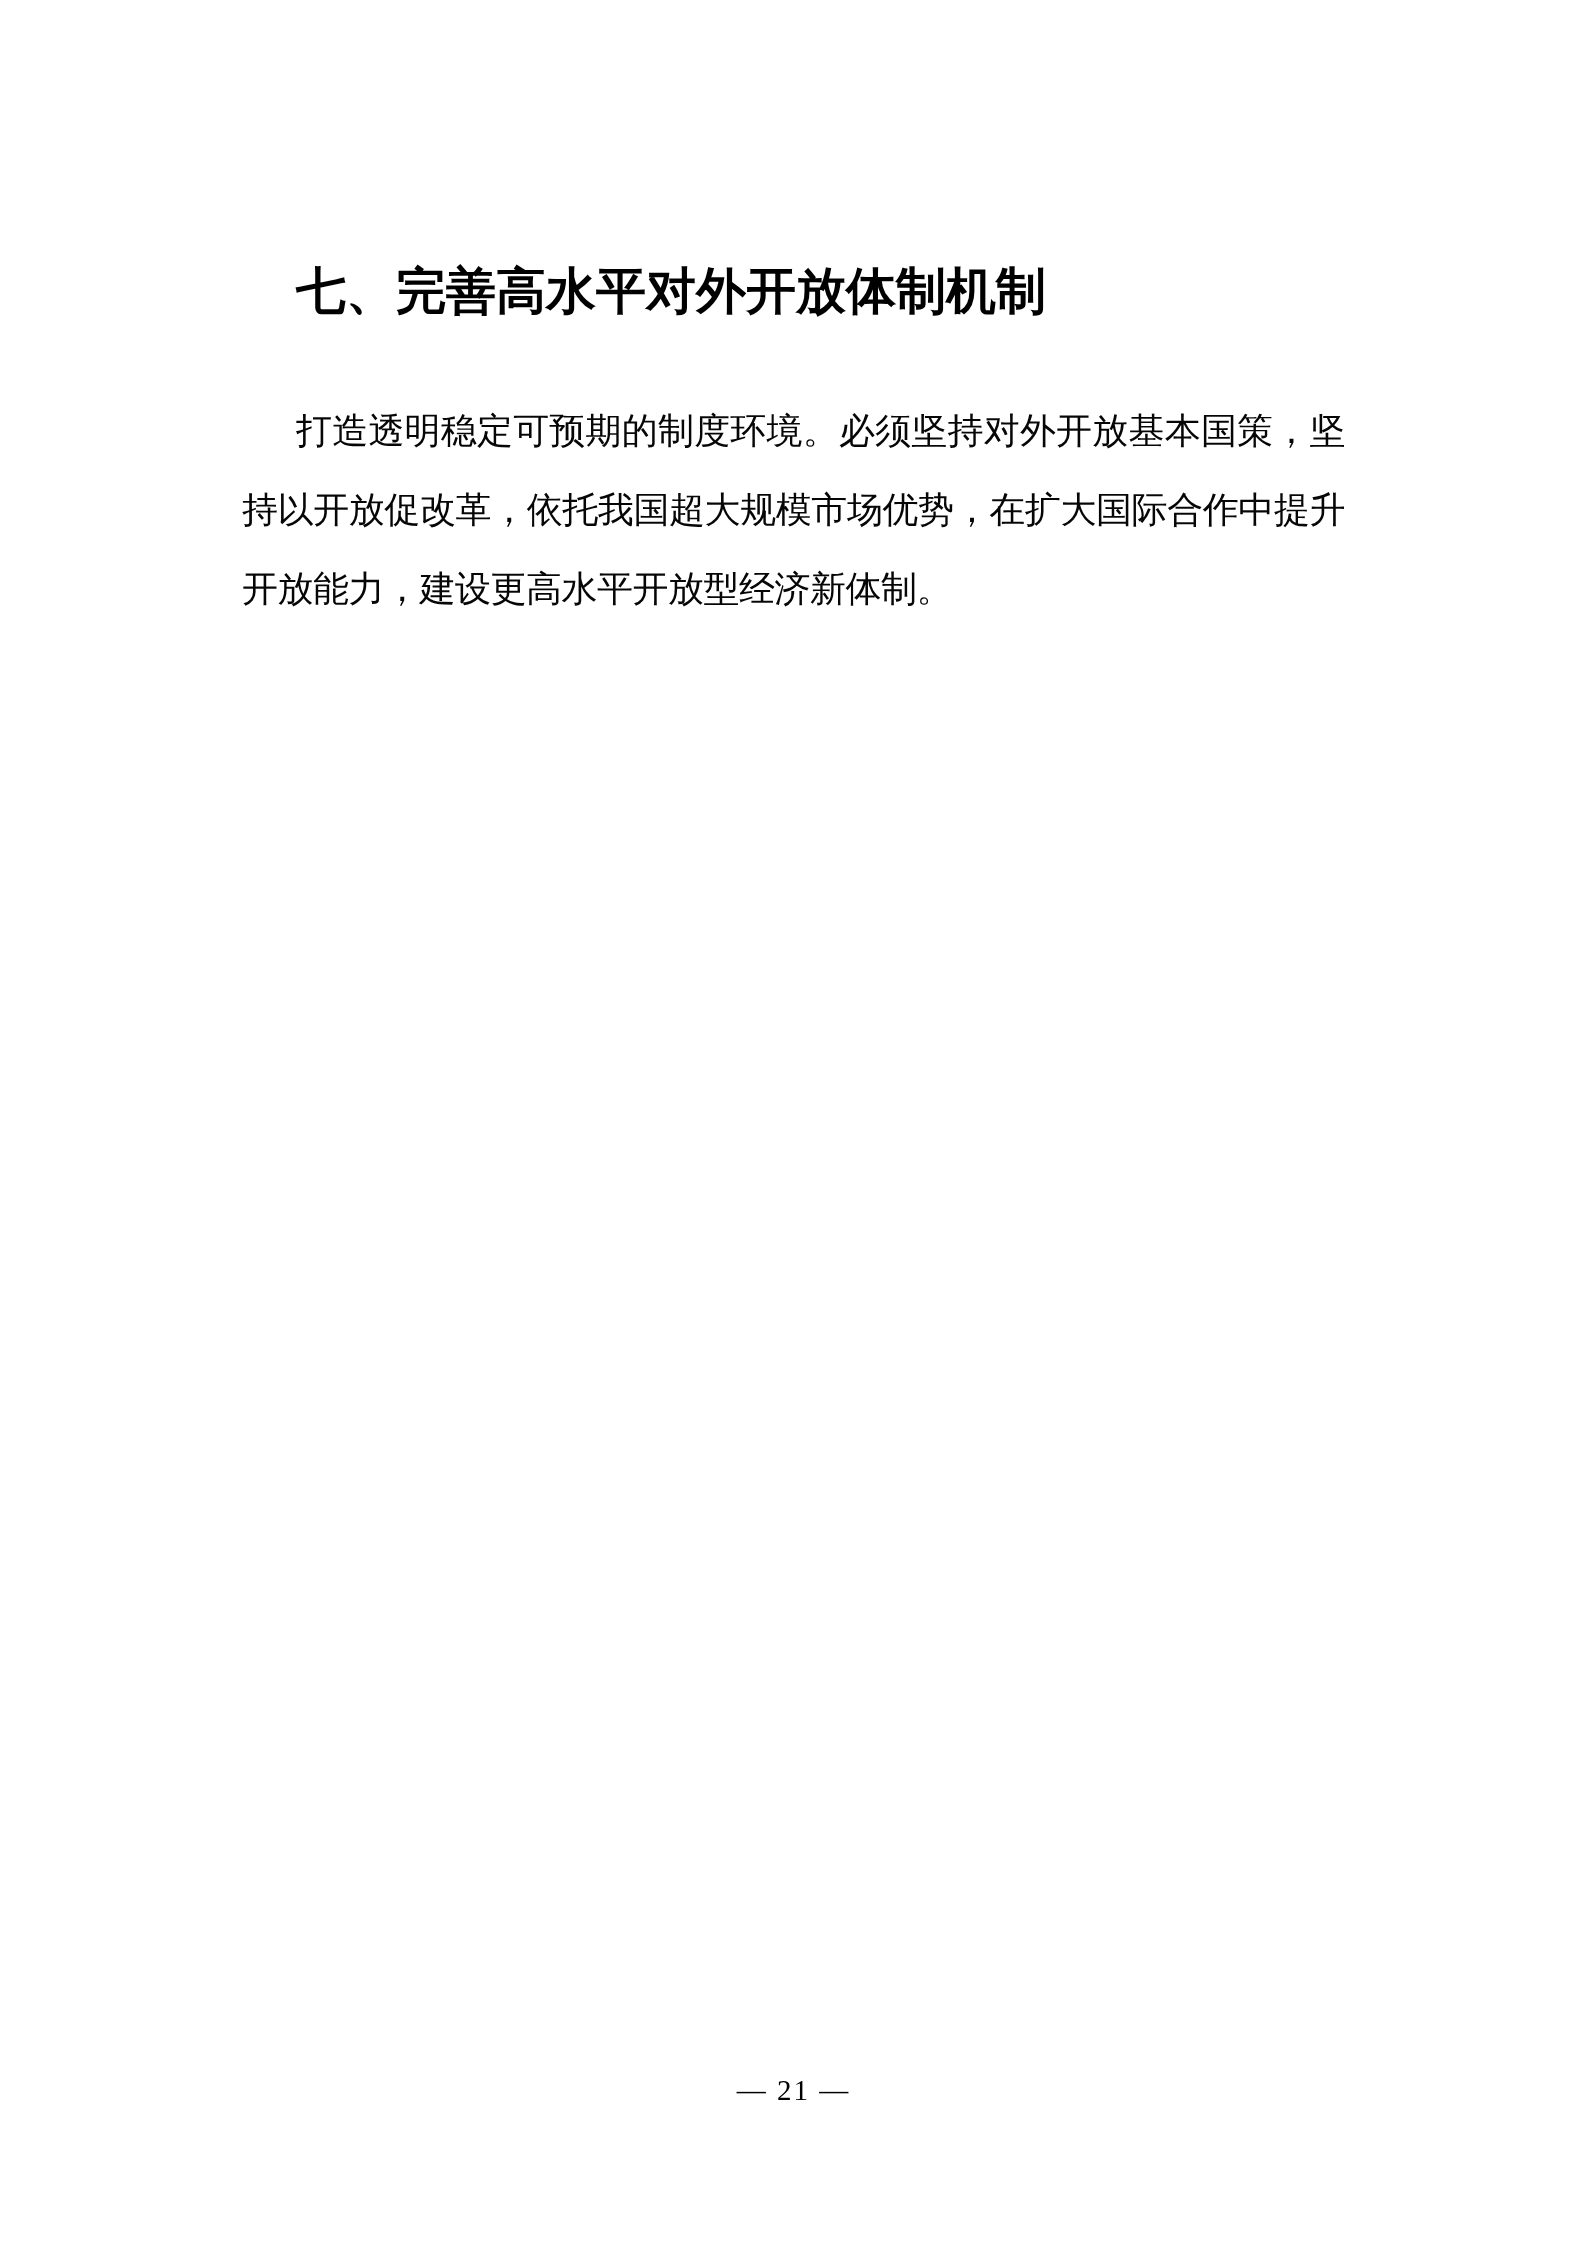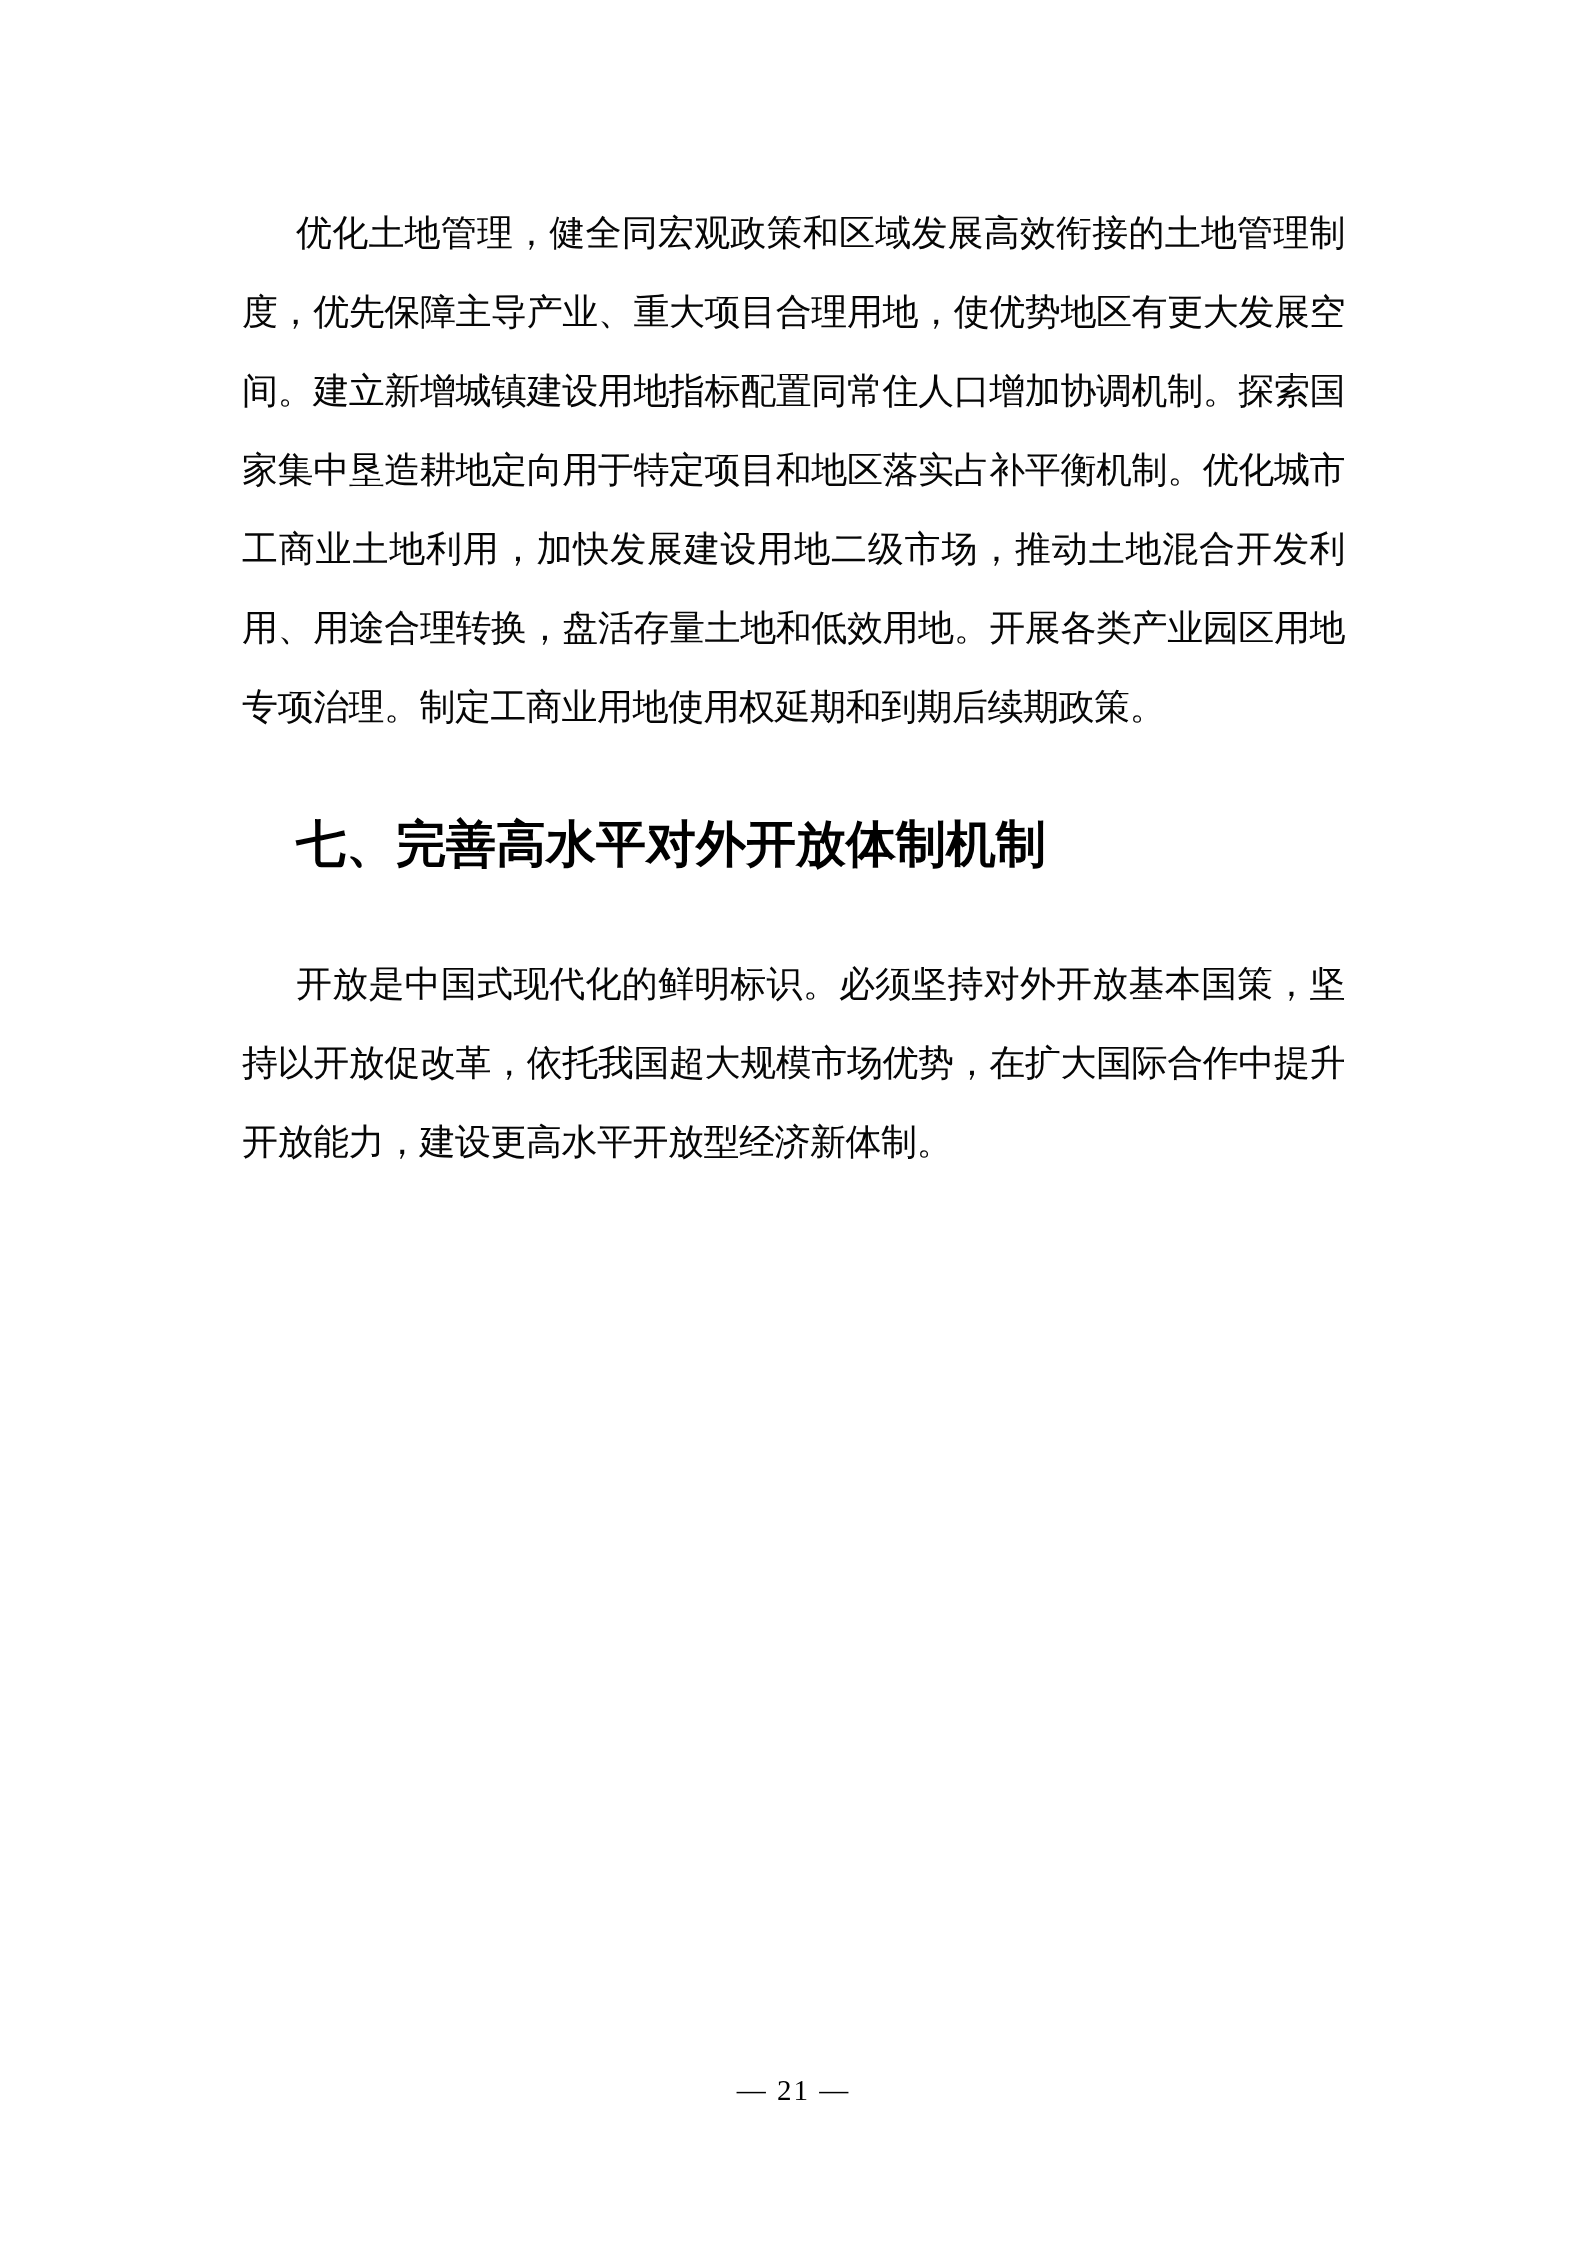--- a/index.html
+++ b/index.html
@@ -56,25 +56,24 @@
     line-height: 36px;
     color: #000000;
     letter-spacing: 2px;
   }
 </style>
 </head>
 <body>
 
 <div class="page">
   <div class="content">
-    <p class="body-para">优化土地管理，健全同宏观政策和区域发展高效衔接的土地管理制度，优先保障主导产业、重大项目合理用地，使优势地区有更大发展空间。建立新增城镇建设用地指标配置同常住人口增加协调机制。探索国家集中垦造耕地定向用于特定项目和地区落实占补平衡机制。优化城市工商业土地利用，加快发展建设用地二级市场，推动土地混合开发利用、用途合理转换，盘活存量土地和低效用地。开展各类产业园区用地专项治理。制定工商业用地使用权延期和到期后续期政策。</p>
 
     <h2 class="section-heading">七、完善高水平对外开放体制机制</h2>
 
-    <p class="body-para">开放是中国式现代化的鲜明标识。必须坚持对外开放基本国策，坚持以开放促改革，依托我国超大规模市场优势，在扩大国际合作中提升开放能力，建设更高水平开放型经济新体制。</p>
+    <p class="body-para">打造透明稳定可预期的制度环境。必须坚持对外开放基本国策，坚持以开放促改革，依托我国超大规模市场优势，在扩大国际合作中提升开放能力，建设更高水平开放型经济新体制。</p>
 
 
   </div>
 
   <div class="page-footer">
     <span class="page-number">— 21 —</span>
   </div>
 </div>
 
 </body></html>

